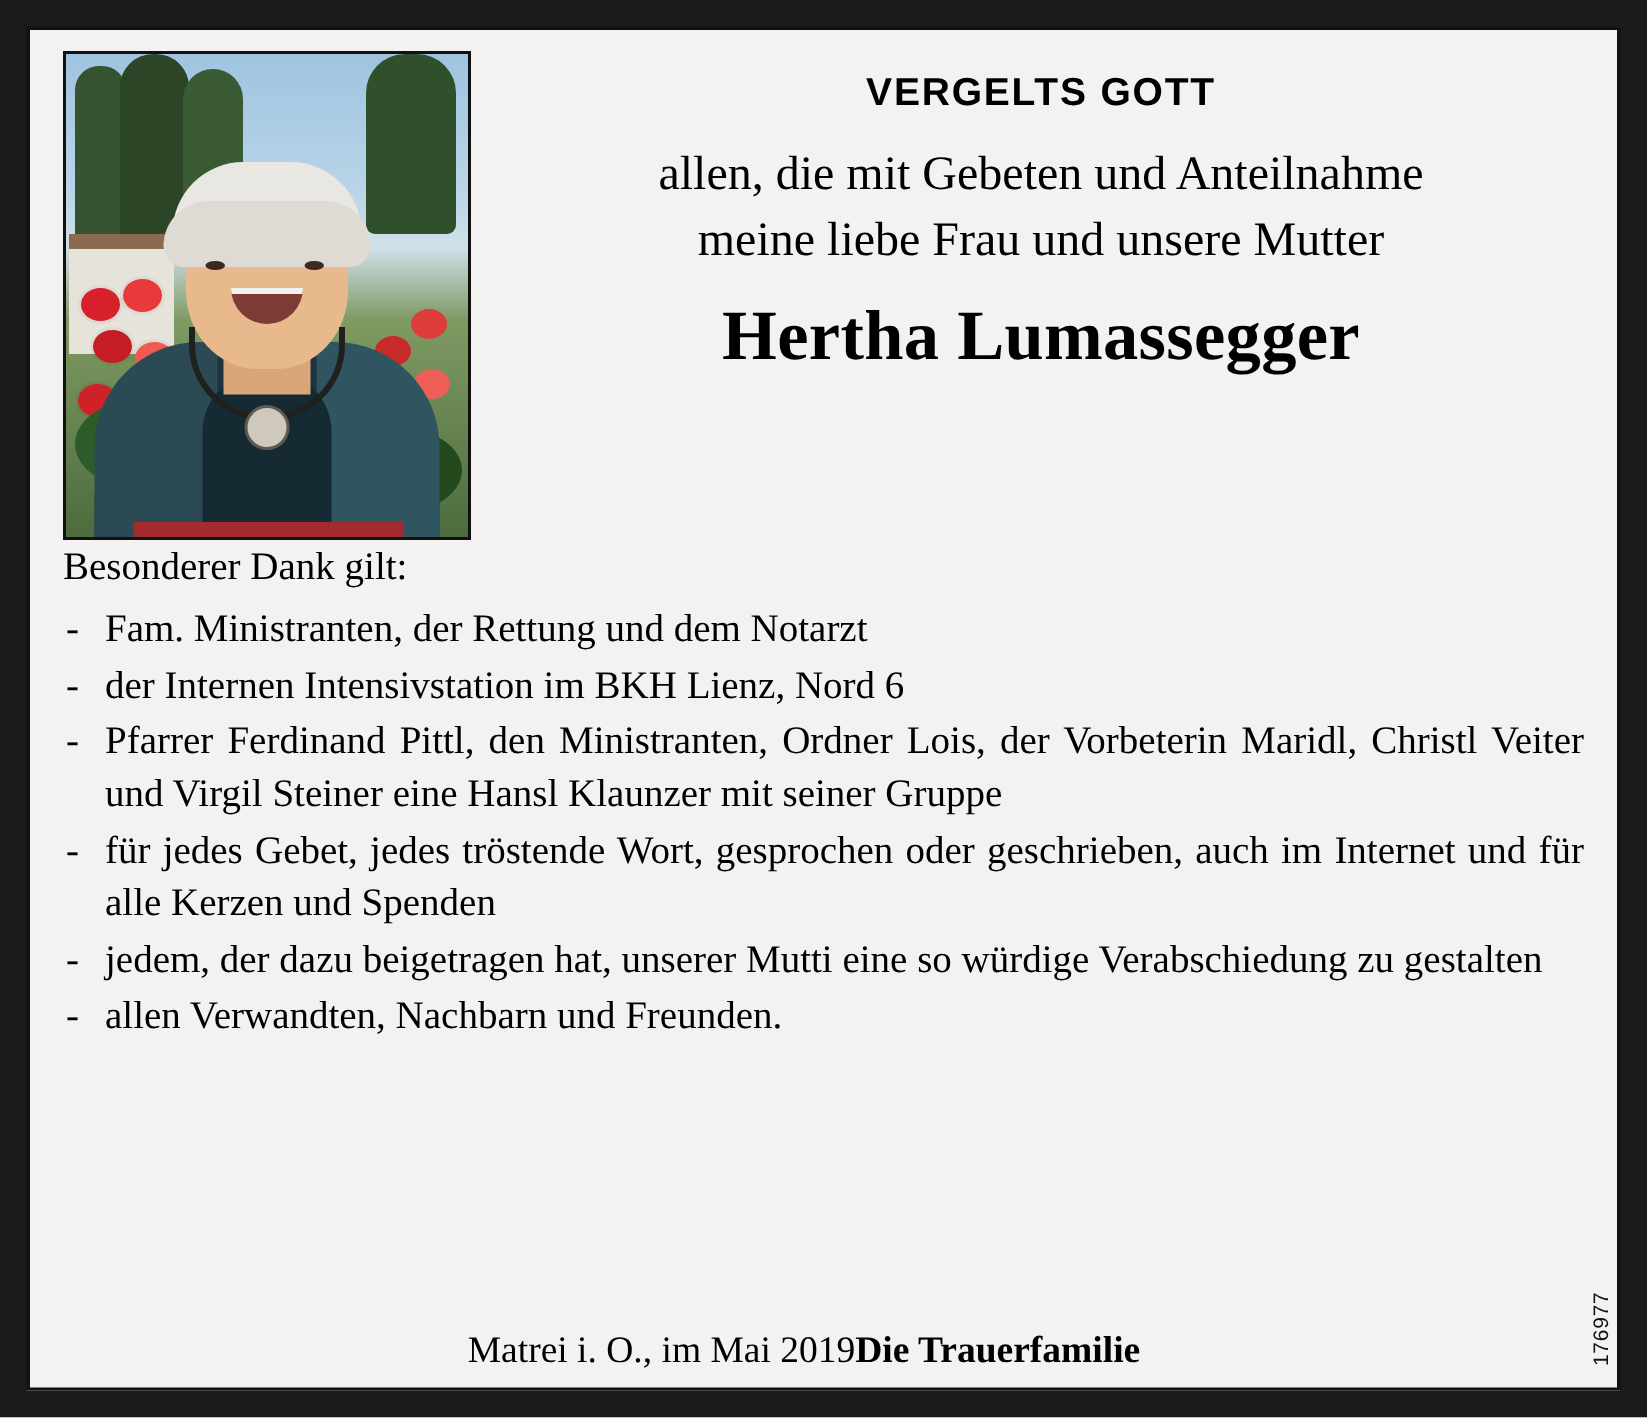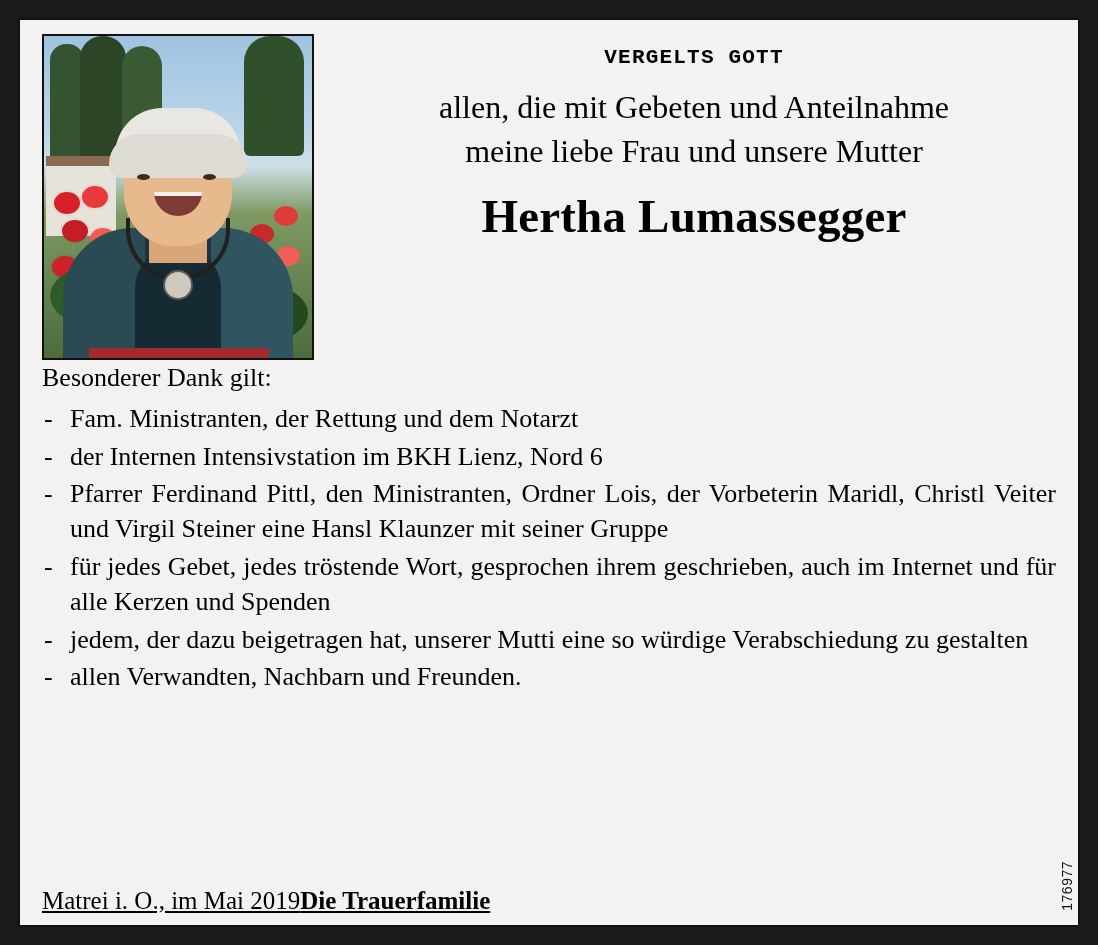--- a/index.html
+++ b/index.html
@@ -205,23 +205,23 @@
     background: #a32a2f;
   }
 
   
   .heading {
     flex: 1 1 auto;
     text-align: center;
     padding-top: 6px;
   }
   .vergelts {
-    font-family: Liberation Mono, monospace;
+    font-family: Liberation Sans, sans-serif;
     font-weight: 700;
-    font-size: 21px;
+    font-size: 26px;
     letter-spacing: 1.2px;
     margin: 6px 0 16px 0;
   }
   .lead {
     font-size: 32px;
     line-height: 1.38;
     margin: 0 0 8px 0;
   }
   .name {
     font-size: 47px;
@@ -260,24 +260,23 @@
     left: 2px;
     top: 0;
   }
   .items li.nojust { text-align: left; }
 
   
   .footer {
     margin-top: auto;
     display: flex;
     align-items: flex-end;
-    justify-content: flex-start;
+    justify-content: center;
     font-size: 25px;
     padding-top: 14px;
-    text-decoration: underline;
   }
   .footer .place { }
   .footer .family {
     font-family: "Liberation Serif", serif;
     font-weight: 700;
     font-size: 25px;
     padding-right: 26px;
   }
 
   .refnum {
@@ -360,21 +359,21 @@
         <li class="nojust">
           <span class="dash">-</span>
           <span>der Internen Intensivstation im BKH Lienz, Nord 6</span>
         </li>
         <li>
           <span class="dash">-</span>
           <span>Pfarrer Ferdinand Pittl, den Ministranten, Ordner Lois, der Vorbeterin Maridl, Christl Veiter und Virgil Steiner eine Hansl Klaunzer mit seiner Gruppe</span>
         </li>
         <li>
           <span class="dash">-</span>
-          <span>für jedes Gebet, jedes tröstende Wort, gesprochen ihrem geschrieben, auch im Internet und für alle Kerzen und Spenden</span>
+          <span>für jedes Gebet, jedes tröstende Wort, gesprochen oder geschrieben, auch im Internet und für alle Kerzen und Spenden</span>
         </li>
         <li>
           <span class="dash">-</span>
           <span>jedem, der dazu beigetragen hat, unserer Mutti eine so würdige Verabschiedung zu gestalten</span>
         </li>
         <li class="nojust">
           <span class="dash">-</span>
           <span>allen Verwandten, Nachbarn und Freunden.</span>
         </li>
       </ul>

